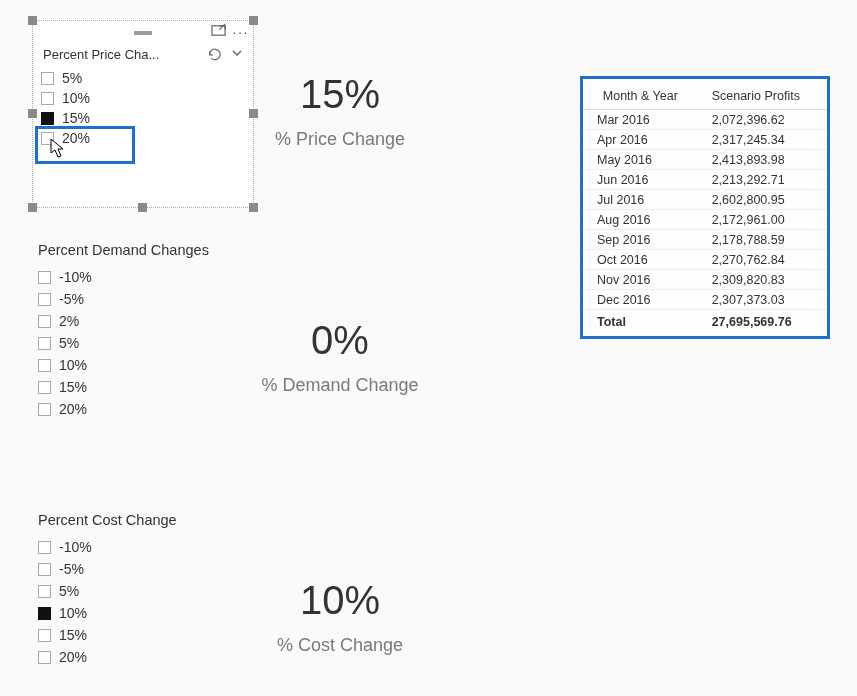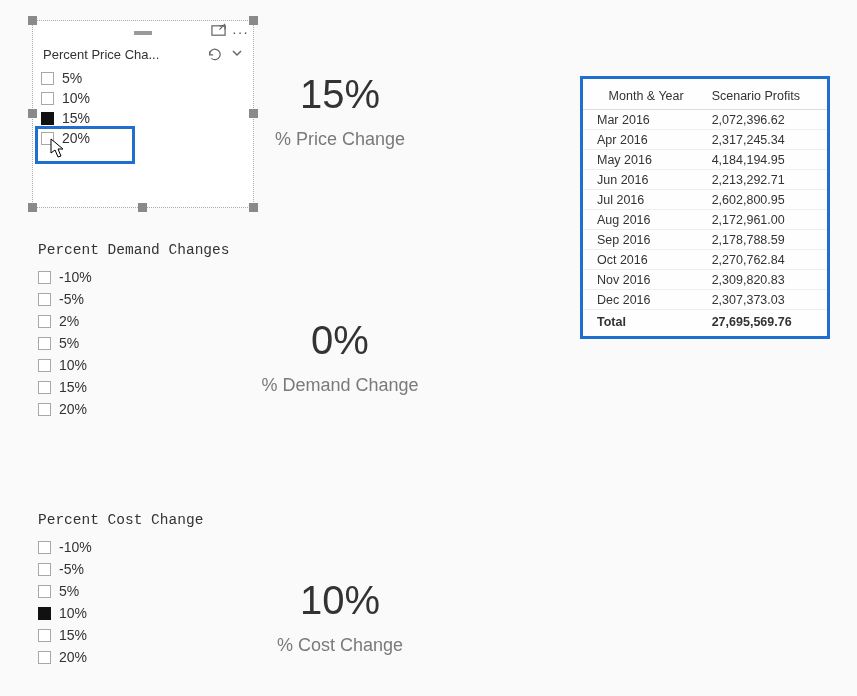--- a/index.html
+++ b/index.html
@@ -79,21 +79,21 @@
     pointer-events:none;
   }
 
   
   .plain-slicer {
     position:absolute;
     left:38px;
     width: 270px;
   }
   .plain-slicer .title {
-    font-size:14.5px; color:#333; margin-bottom:8px;font-family:Liberation Mono, monospace;
+    font-size:14.5px; color:#333; margin-bottom:8px;
   }
   .plain-slicer .opt { padding:3px 0; font-size:14px;align-items:center; }
 
   
   .kpi {
     position:absolute;
     text-align:center;
     color:#444;
   }
   .kpi .big { font-size:40px; font-weight:400; color:#333; }
@@ -104,21 +104,21 @@
     position:absolute;
     left: 580px;
     top: 76px;
     width: 250px;
     border:3px solid #1f6fd0;
     background:#fefefe;
     padding:6px 0 4px 0;
   }
   table { width:100%; border-collapse:collapse; font-size:12.5px; }
   th {
-    text-align:right; font-weight:400; color:#333;
+    text-align:center; font-weight:400; color:#333;
     padding:4px 14px 6px 14px;
     border-bottom:1px solid #ddd;
   }
   th:last-child, td:last-child { text-align:left; }
   td {
     padding:2.5px 14px;
     border-bottom:1px solid #eee;
     color:#333;
   }
   tr.total td {
@@ -294,21 +294,21 @@
         <tr>
           <td>Mar 2016</td>
           <td>2,072,396.62</td>
         </tr>
         <tr>
           <td>Apr 2016</td>
           <td>2,317,245.34</td>
         </tr>
         <tr>
           <td>May 2016</td>
-          <td>4,184,194.95</td>
+          <td>2,413,893.98</td>
         </tr>
         <tr>
           <td>Jun 2016</td>
           <td>2,213,292.71</td>
         </tr>
         <tr>
           <td>Jul 2016</td>
           <td>2,602,800.95</td>
         </tr>
         <tr>

